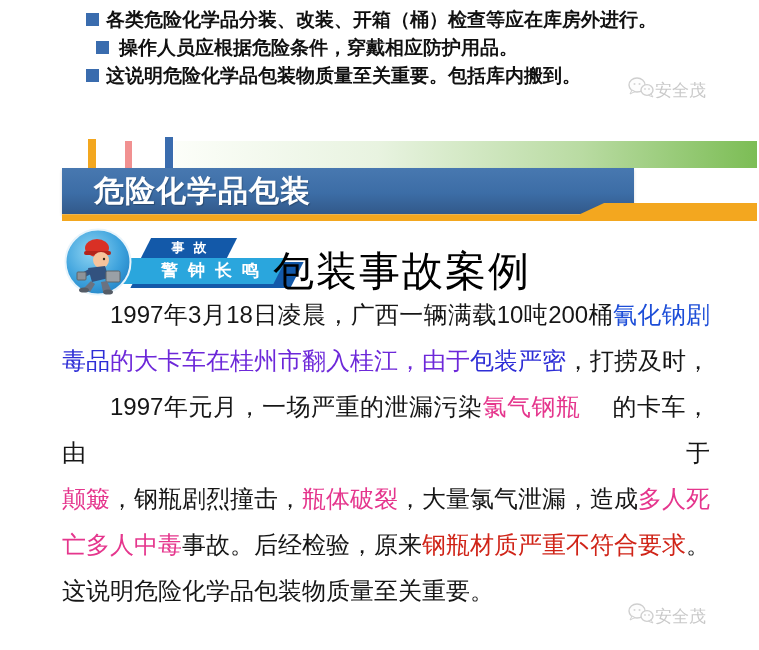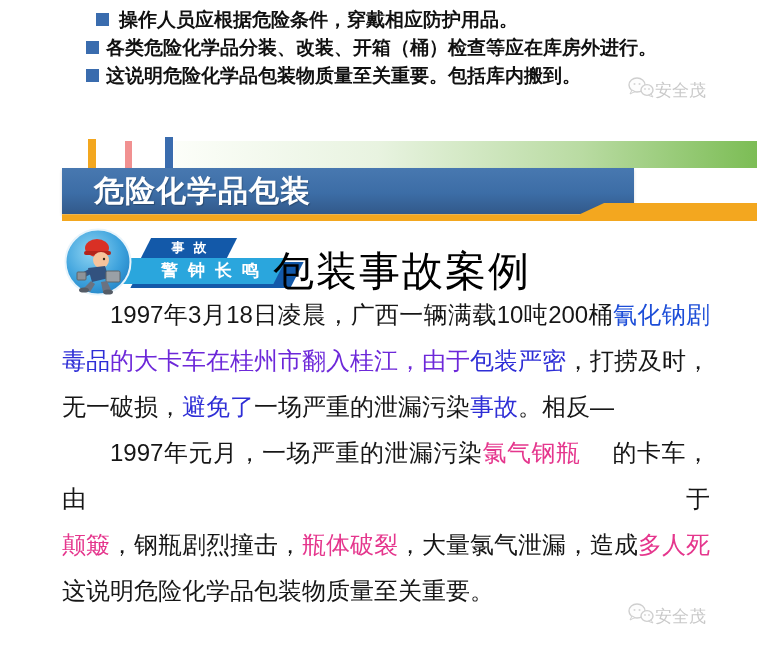--- a/index.html
+++ b/index.html
@@ -58,27 +58,27 @@
   .tline{white-space:nowrap;}
   .tline.j{white-space:normal; text-align:justify; text-align-last:justify;}
   .tline.ind{text-indent:48px;}
 </style>
 </head>
 <body>
 
 <div class="slide">
 
   <div class="bullets">
+      <div class="bullet-row">
+        <span class="bullet-sq"></span>
+        <span>各类危险化学品分装、改装、开箱（桶）检查等应在库房外进行。</span>
+      </div>
       <div class="bullet-row first">
         <span class="bullet-sq"></span>
         <span>操作人员应根据危险条件，穿戴相应防护用品。</span>
-      </div>
-      <div class="bullet-row">
-        <span class="bullet-sq"></span>
-        <span>各类危险化学品分装、改装、开箱（桶）检查等应在库房外进行。</span>
       </div>
       <div class="bullet-row">
         <span class="bullet-sq"></span>
         <span>这说明危险化学品包装物质量至关重要。包括库内搬到。</span>
       </div>
     </div>
 
   <div class="wm wm-top">
     <span>
       <svg width="28" height="24" viewBox="0 0 28 24">
@@ -135,23 +135,23 @@
       <path d="M25 41 L16 46 L19 50 L27 46 Z" fill="#32527f"></path>
       <rect x="13" y="44" width="9" height="8" rx="1" fill="#8d9399" stroke="#5f6468"></rect>
     </svg>
   </div>
 
   <div class="heading">包装事故案例</div>
 
   <div class="case">
       <div class="tline ind j"><span style="color: rgb(22, 22, 22);">1997年3月18日凌晨，广西一辆满载10吨200桶</span><span style="color: #1d4ed8;">氰化钠剧</span></div>
       <div class="tline j"><span style="color: rgb(46, 46, 214);">毒品</span><span style="color: #6d28d9;">的大卡车在桂州市翻入桂江，由于</span><span style="color: rgb(46, 46, 214);">包装严密</span><span style="color: rgb(22, 22, 22);">，打捞及时，</span></div>
-      <div class="tline"><span style="color: rgb(22, 22, 22);">无一破损，</span><span style="color: rgb(46, 46, 214);">避免了</span><span style="color: rgb(22, 22, 22);">一场严重的泄漏污染</span><span style="color: rgb(46, 46, 214);">事故</span><span style="color: rgb(22, 22, 22);">。相反—</span></div>
       <div class="tline ind j"><span style="color: rgb(22, 22, 22);">1997年元月，一场严重的泄漏污染</span><span style="color: rgb(229, 54, 141);">氯气钢瓶</span><span style="color: rgb(22, 22, 22); margin-left: 32px;">的卡车，由于</span></div>
       <div class="tline j"><span style="color: rgb(229, 54, 141);">颠簸</span><span style="color: rgb(22, 22, 22);">，钢瓶剧烈撞击，</span><span style="color: rgb(229, 54, 141);">瓶体破裂</span><span style="color: rgb(22, 22, 22);">，大量氯气泄漏，造成</span><span style="color: rgb(229, 54, 141);">多人死</span></div>
+      <div class="tline j"><span style="color: rgb(229, 54, 141);">亡多人中毒</span><span style="color: rgb(22, 22, 22);">事故。后经检验，原来</span><span style="color: rgb(208, 36, 24);">钢瓶材质严重不符合要求</span><span style="color: rgb(22, 22, 22);">。</span></div>
       <div class="tline"><span style="color: rgb(22, 22, 22);">这说明危险化学品包装物质量至关重要。</span></div>
     </div>
 
   <div class="wm wm-bottom">
     <span>
       <svg width="28" height="24" viewBox="0 0 28 24">
         <ellipse cx="10" cy="9" rx="8" ry="7" fill="#fdfdfd" stroke="#cfcfcf" stroke-width="1.4"></ellipse>
         <path d="M5 14 L3 18 L8 15.5 Z" fill="#fdfdfd" stroke="#cfcfcf" stroke-width="1"></path>
         <ellipse cx="20" cy="14" rx="6" ry="5.4" fill="#fdfdfd" stroke="#cfcfcf" stroke-width="1.4"></ellipse>
         <path d="M24 18 L26 21 L21.5 19.3 Z" fill="#fdfdfd" stroke="#cfcfcf" stroke-width="1"></path>

